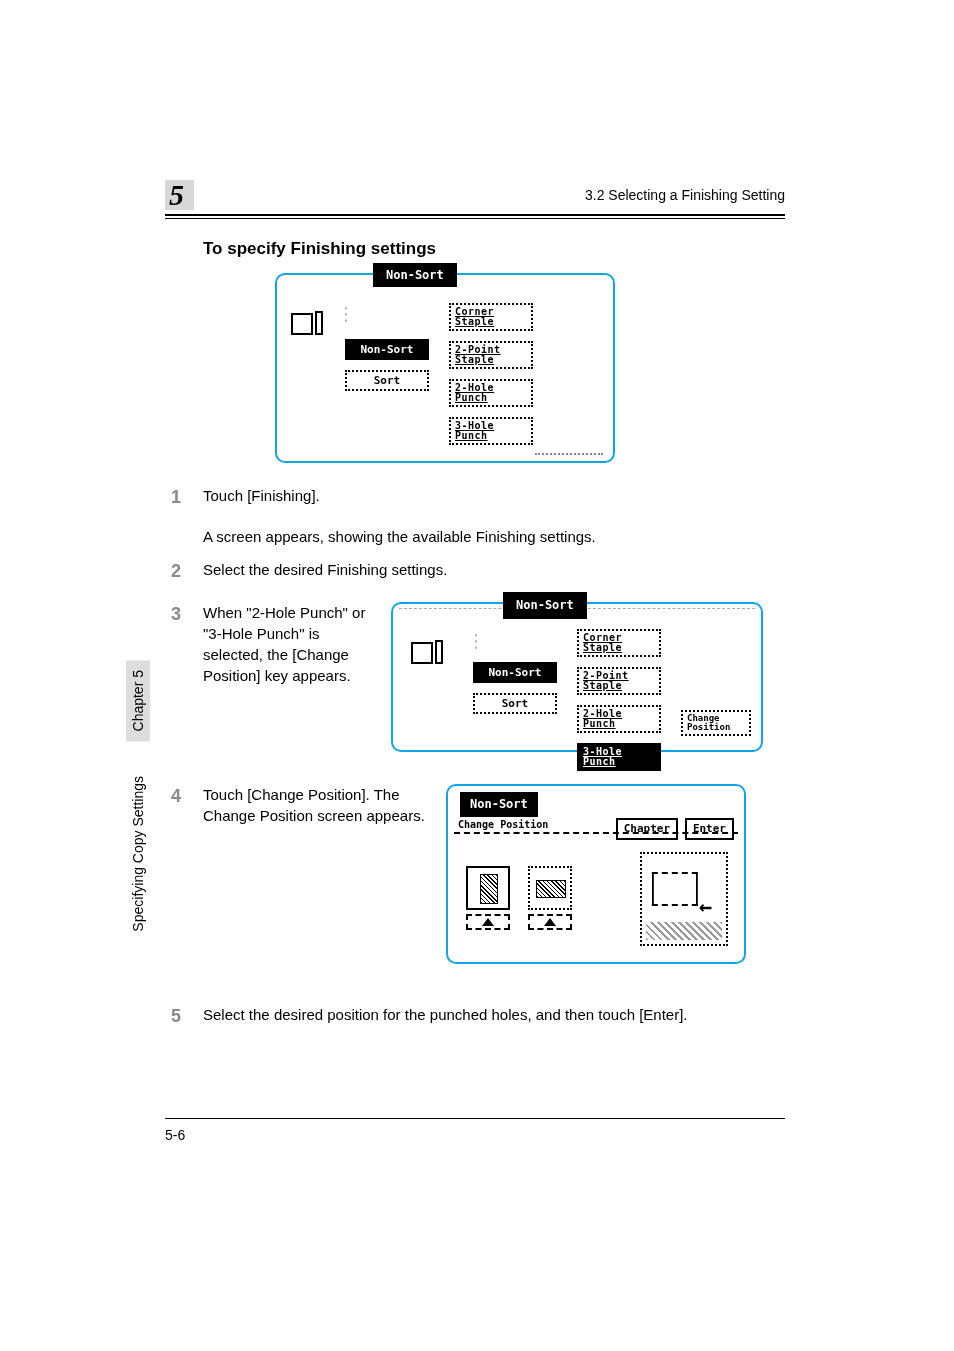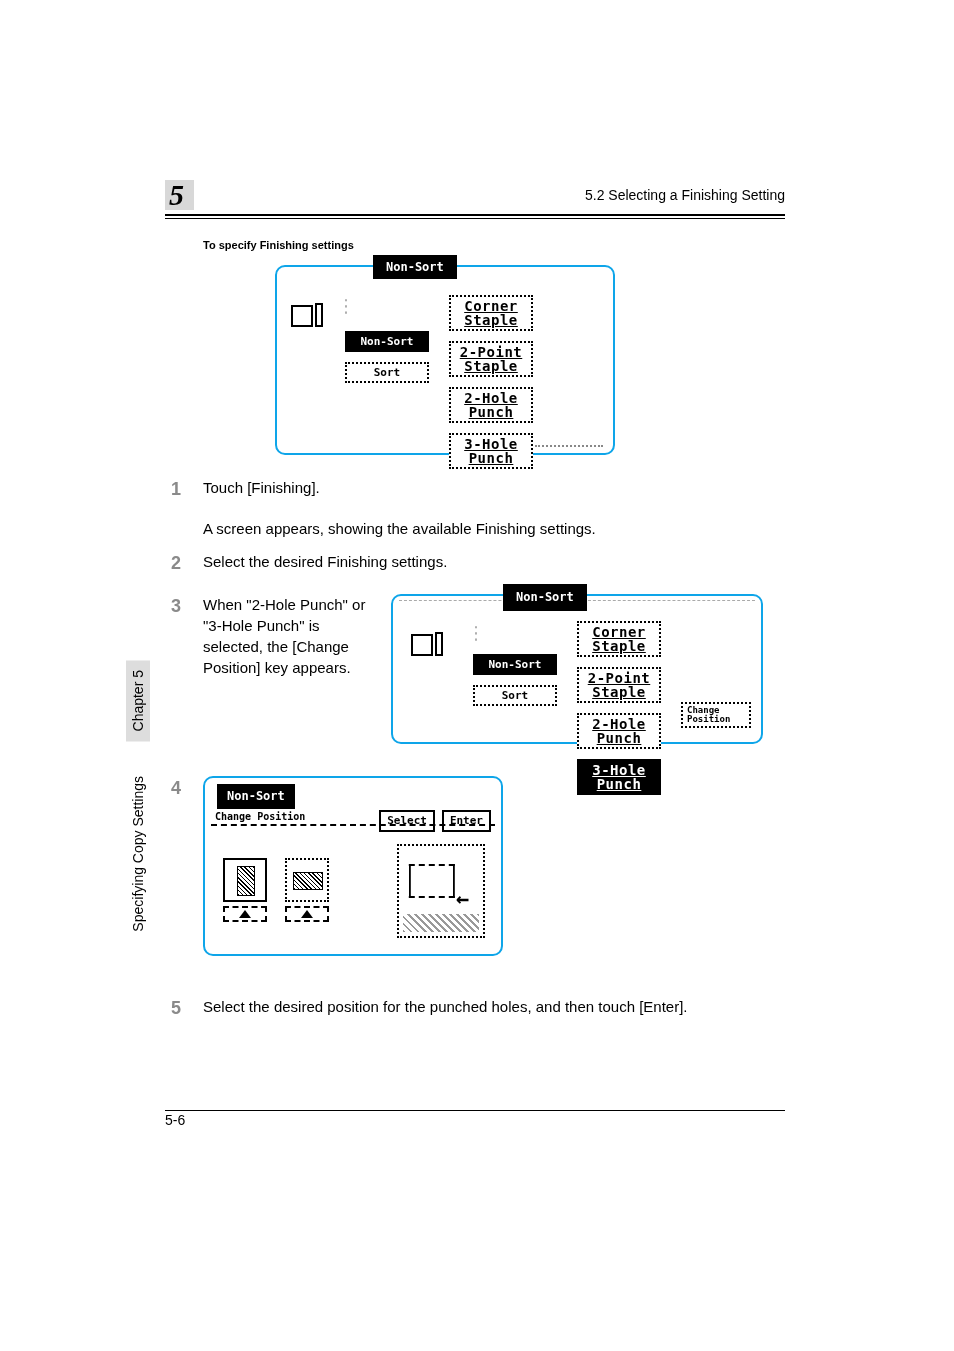--- a/index.html
+++ b/index.html
@@ -64,21 +64,21 @@
       position: absolute;
       left: 0;
       top: 6px;
       width: 8px;
       height: 8px;
       background: #000;
       border-radius: 50%;
     }
     .section-heading {
       font-weight: bold;
-      font-size: 11px;
+      font-size: 17px;
       margin: 6px 0 14px 38px;
     }
     .screenshot {
       font-family: monospace;
       border: 2px solid #0ea5e9;
       border-radius: 10px;
       position: relative;
       background: #fff;
     }
     .shot1 {
@@ -123,21 +123,21 @@
       font-weight: bold;
       padding: 3px 6px;
       margin-bottom: 10px;
       width: 84px;
       text-align: center;
       line-height: 1;
       background: #fff;
     }
     .btn.dotted { border-style: dotted; }
     .btn.selected { background: #000; color: #fff; border-style: solid; }
-    .btn.two-line { font-size: 14px; text-align: center; padding: 2px 4px; letter-spacing: 0.5px; }
+    .btn.two-line { font-size: 10px; text-align: left; padding: 2px 4px; letter-spacing: 0.5px; }
     .btn .underline { text-decoration: underline; }
     .step {
       display: flex;
       margin: 0 0 18px 0;
       font-size: 15px;
       line-height: 1.4;
     }
     .step-num {
       width: 38px;
       flex-shrink: 0;
@@ -314,38 +314,38 @@
     }
     .footer-rule {
       border: none;
       border-top: 1px solid #000;
       margin-top: 30px;
     }
     .footer-row {
       display: flex;
       justify-content: space-between;
       font-size: 14px;
-      margin-top: 1px;
+      margin-top: 8px;
     }
     .dots { position:absolute; left:60px; top:28px; font-size:18px; color:#aaa; letter-spacing:1px; }
     .shot-bottom-dash { position:absolute; bottom:6px; right:10px; width:68px; border-top:2px dotted #888; }
     .shot2 .dots { left: 74px; top: 24px; }
     .shot2 .top-dash { position:absolute; top: 4px; left: 6px; right: 6px; border-top: 1px dashed #aaa; }
   </style>
 </head>
 <body>
 
 <div class="side-tab chapter">Chapter 5</div>
 <div class="side-tab label">Specifying Copy Settings</div>
 
 <div class="page">
 
   <div class="header-row">
     <span class="chapter-num">5</span>
-    <span class="header-title">5.2 Selecting a Finishing Setting</span>
+    <span class="header-title">3.2 Selecting a Finishing Setting</span>
   </div>
   <hr class="header-rule">
   <hr class="header-rule-thin">
 
 
   <div class="section-heading">To specify Finishing settings</div>
 
   <div class="screenshot shot1">
     <div class="shot-title">Non-Sort</div>
     <div class="shot-inner">
@@ -415,25 +415,26 @@
 Position</span></div>
       </div>
     </div>
   </div>
 
   <div style="height:14px"></div>
 
   <div class="step">
     <div class="step-num">4</div>
     <div class="step-body step4-row">
+      <div class="step4-text">Touch [Change Position]. The Change Position screen appears.</div>
       <div class="screenshot shot3">
         <div class="shot3-title">Non-Sort</div>
         <div class="shot3-sub">Change
 Position</div>
-        <div class="shot3-cancel">Select</div>
+        <div class="shot3-cancel">Chapter</div>
         <div class="shot3-enter">Enter</div>
         <div class="shot3-dash"></div>
         <div class="orient-row">
           <div>
             <div class="orient-box port">
                 <div class="orient-paper"></div>
               </div>
             <div class="up-btn"></div>
           </div>
           <div>

